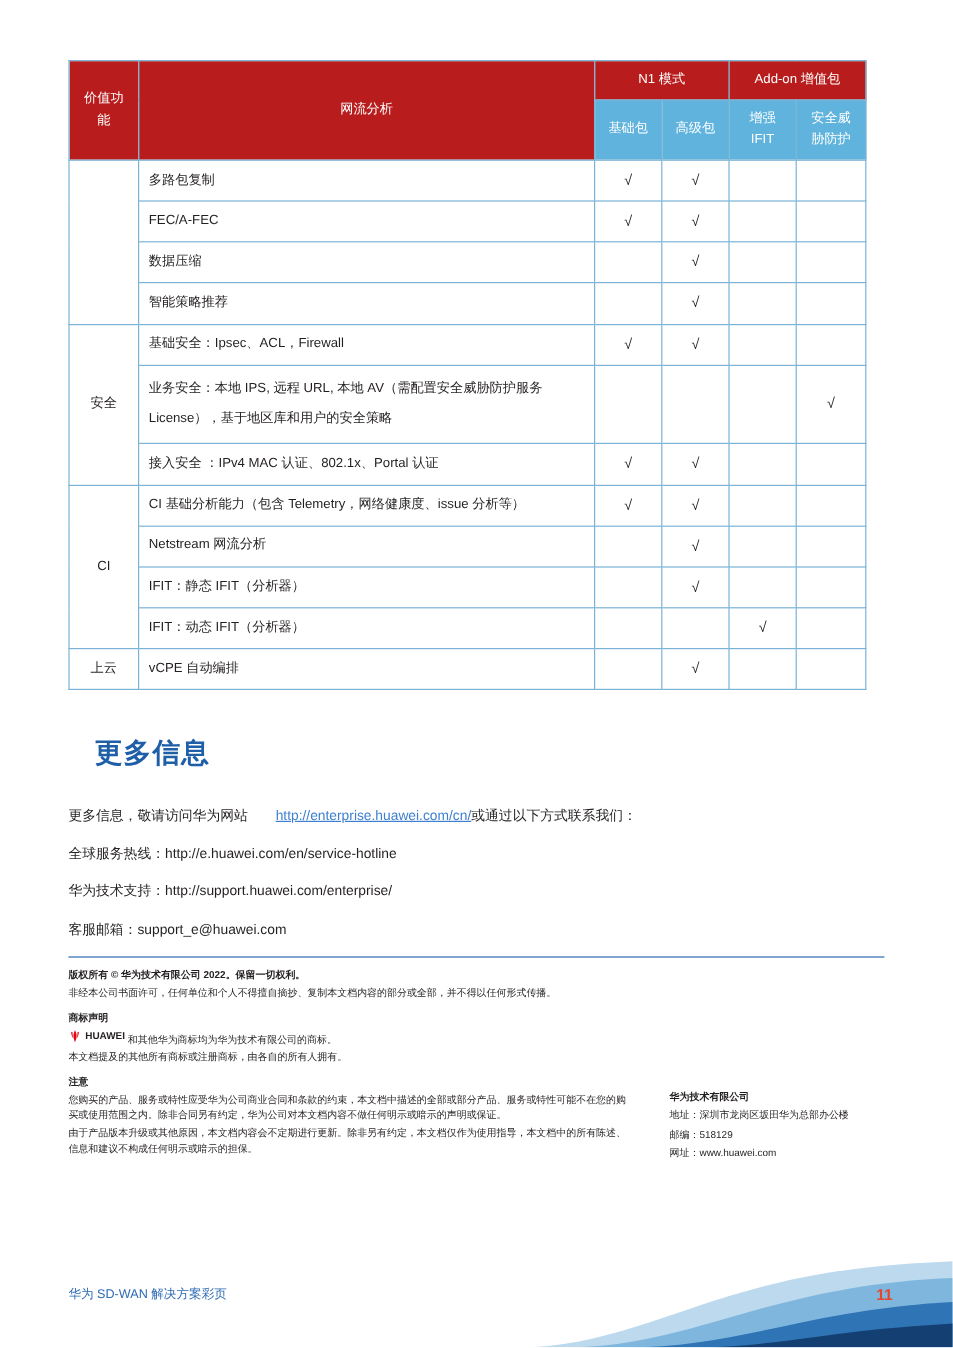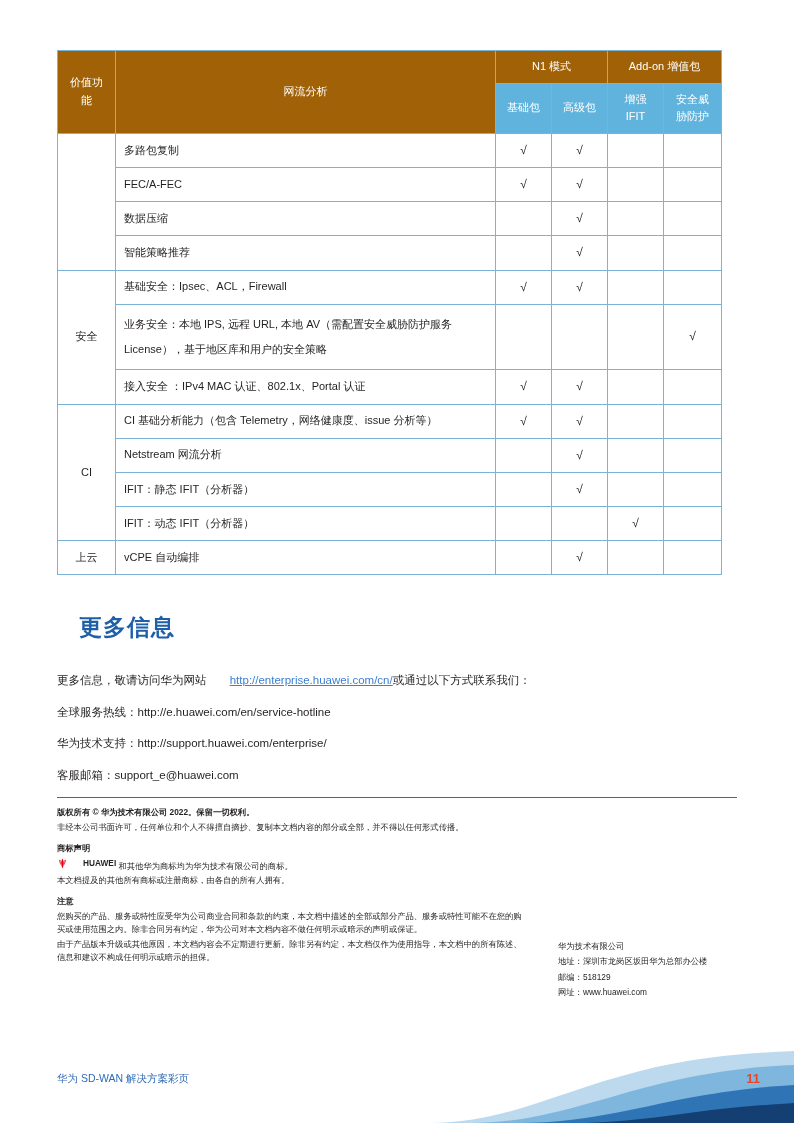--- a/index.html
+++ b/index.html
@@ -29,21 +29,21 @@
     font-size: 10.5px;
   }
   table.feature-table td, table.feature-table th {
     border: 1px solid #7bb3d6;
     padding: 7px 8px;
     vertical-align: middle;
     font-weight: normal;
     line-height: 1.6;
   }
   .hdr-blue {
-    background: #a16207;
+    background: #b91c1c;
     color: #ffffff;
     text-align: center;
     font-weight: bold;
     font-size: 11px;
   }
   .hdr-blue-light {
     background: #5fb3dd;
     color: #ffffff;
     text-align: center;
     font-weight: bold;
@@ -111,58 +111,58 @@
     font-size: 8.3px;
     line-height: 1.55;
     color: #231f20;
   }
   .legal .bold { font-weight: bold; }
   .legal p { margin: 0 0 2px 0; }
   .legal .section-title { font-weight: bold; margin-top: 8px; }
   .huawei-mark {
     display: inline-flex;
     align-items: center;
-    gap: 15px;
+    gap: 3px;
     font-weight: bold;
   }
   .huawei-logo-mini {
     display: inline-block;
     width: 11px; height: 11px;
     position: relative;
     vertical-align: -2px;
   }
 
   
   .address {
     position: absolute;
     left: 558px; top: 907px;
     font-size: 8.3px;
     line-height: 1.85;
     color: #231f20;
   }
-  .address .bold { font-weight: normal; margin-top: 32px; }
+  .address .bold { font-weight: bold; }
 
   
   .footer-band {
     position: absolute;
     left: 0; bottom: 0;
     width: 794px; height: 92px;
     overflow: hidden;
   }
   .footer-text {
     position: absolute;
     left: 57px; bottom: 37px;
     font-size: 10.5px;
     color: #2e6bb5;
     font-weight: normal;
     z-index: 5;
   }
   .page-number {
     position: absolute;
-    right: 34px; bottom: 37px;
+    right: 50px; bottom: 37px;
     font-size: 13px;
     color: #e8462a;
     font-weight: bold;
     z-index: 5;
   }
 </style>
 </head>
 <body>
 
 <div class="page">

